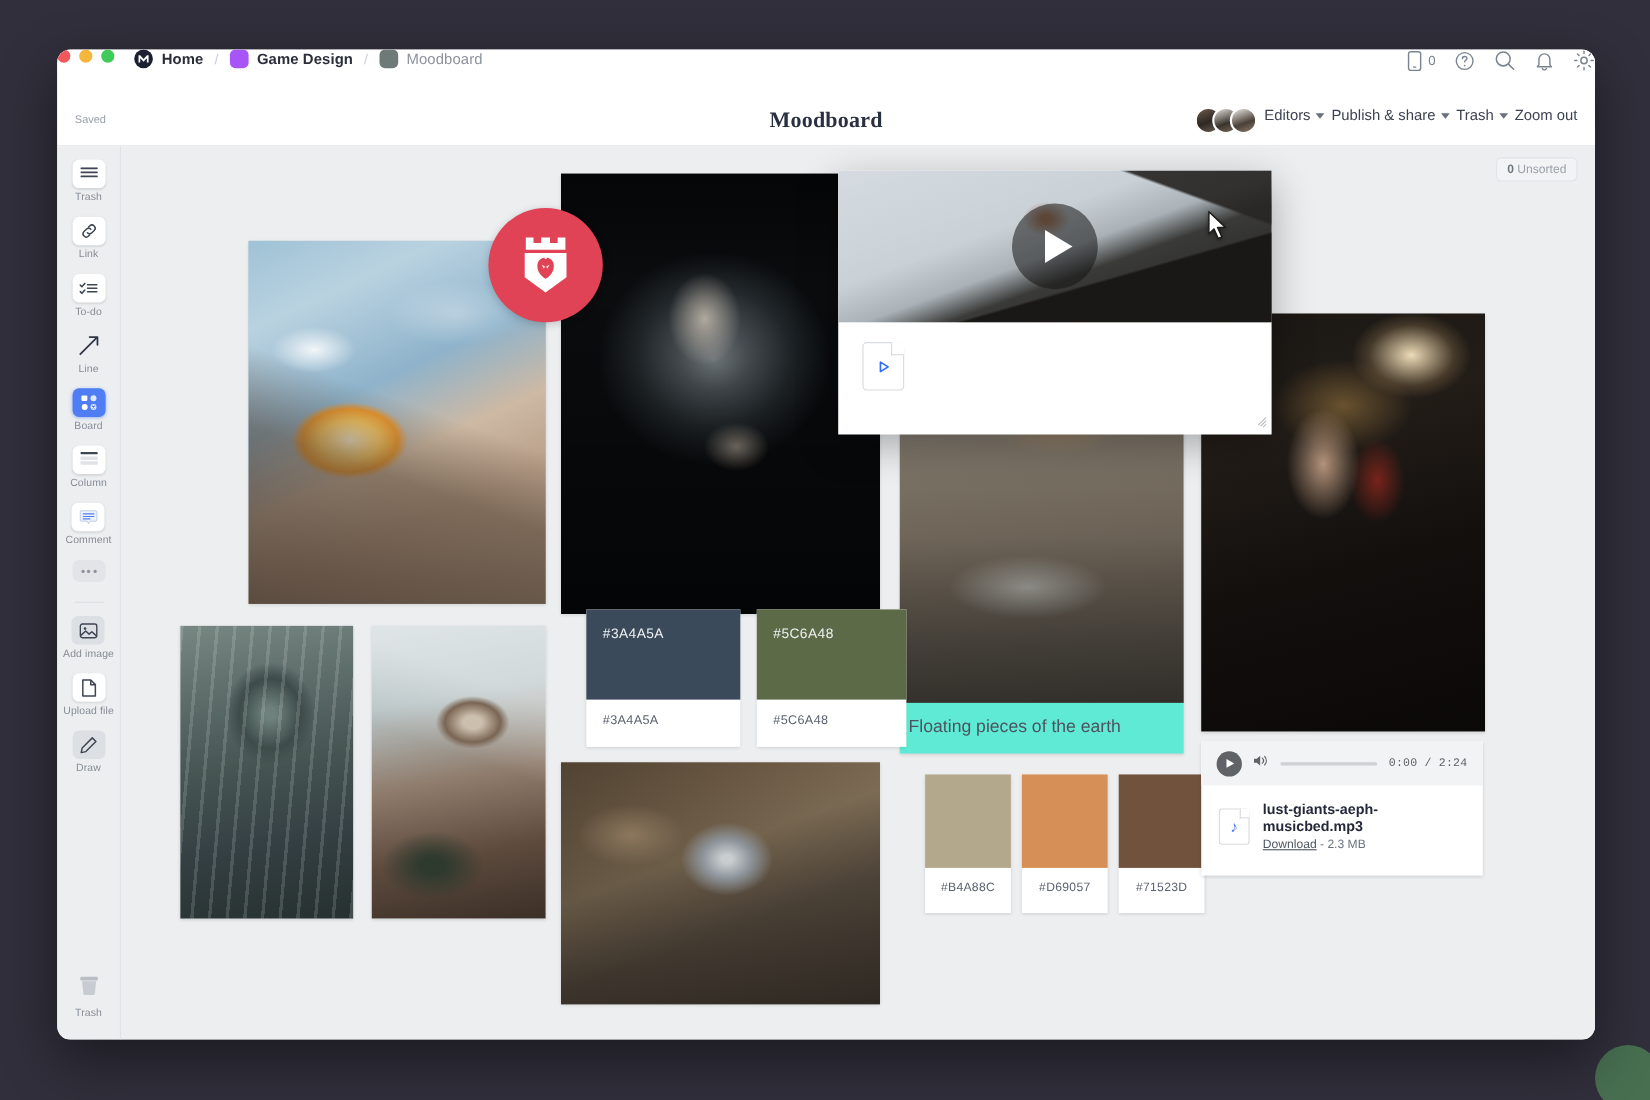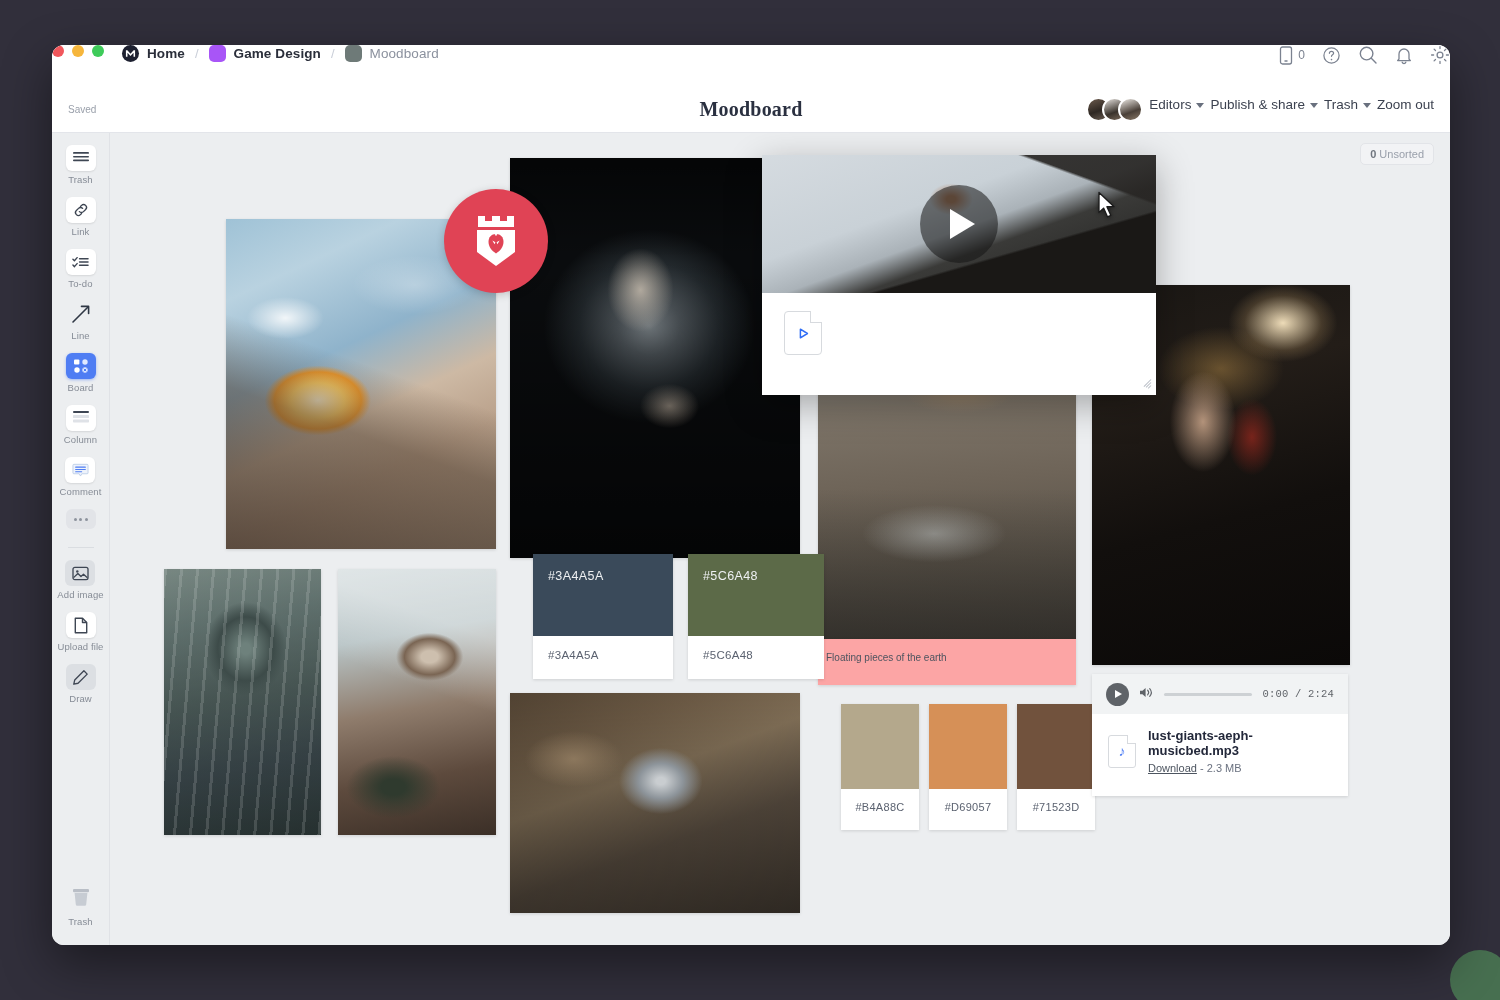--- a/index.html
+++ b/index.html
@@ -203,22 +203,22 @@
       linear-gradient(-16deg, rgba(26,24,22,1) 0 32%, rgba(26,24,22,0) 33%),
       radial-gradient(ellipse 30px 22px at 48% 32%, #b08060 15%, rgba(176,128,96,0) 72%);
   }
 
   .swatch-card { position:absolute; background:#fff; box-shadow:0 1px 3px rgba(0,0,0,.13);margin-left:23px;}
   .swatch-color { width:100%; }
   .swatch-hex-on { position:absolute; left:15px; top:15px; font-size:12.5px; color:#eef0f2; letter-spacing:.4px;}
   .swatch-foot { font-size:11.5px; color:#5b6270; padding:13px 15px; letter-spacing:.3px;}
   .swatch-foot.small { padding: 12px 0; text-align:center; font-size:11px;}
 
-  .caption-card { position:absolute; background:#fca5a5; box-shadow:0 1px 3px rgba(0,0,0,.13);
-     font-size:10px; color:#4d545f; padding:13px 8px;}
+  .caption-card { position:absolute; background:#5eead4; box-shadow:0 1px 3px rgba(0,0,0,.13);
+     font-size:16px; color:#4d545f; padding:13px 8px;}
 
   
   .red-badge {
     position:absolute; width: 104px; height:104px; border-radius:50%;
     background:#e04355; display:flex;align-items:center;justify-content:center;
     box-shadow:0 2px 8px rgba(0,0,0,.18); z-index: 22;
   }
 
   
   .video-card {

